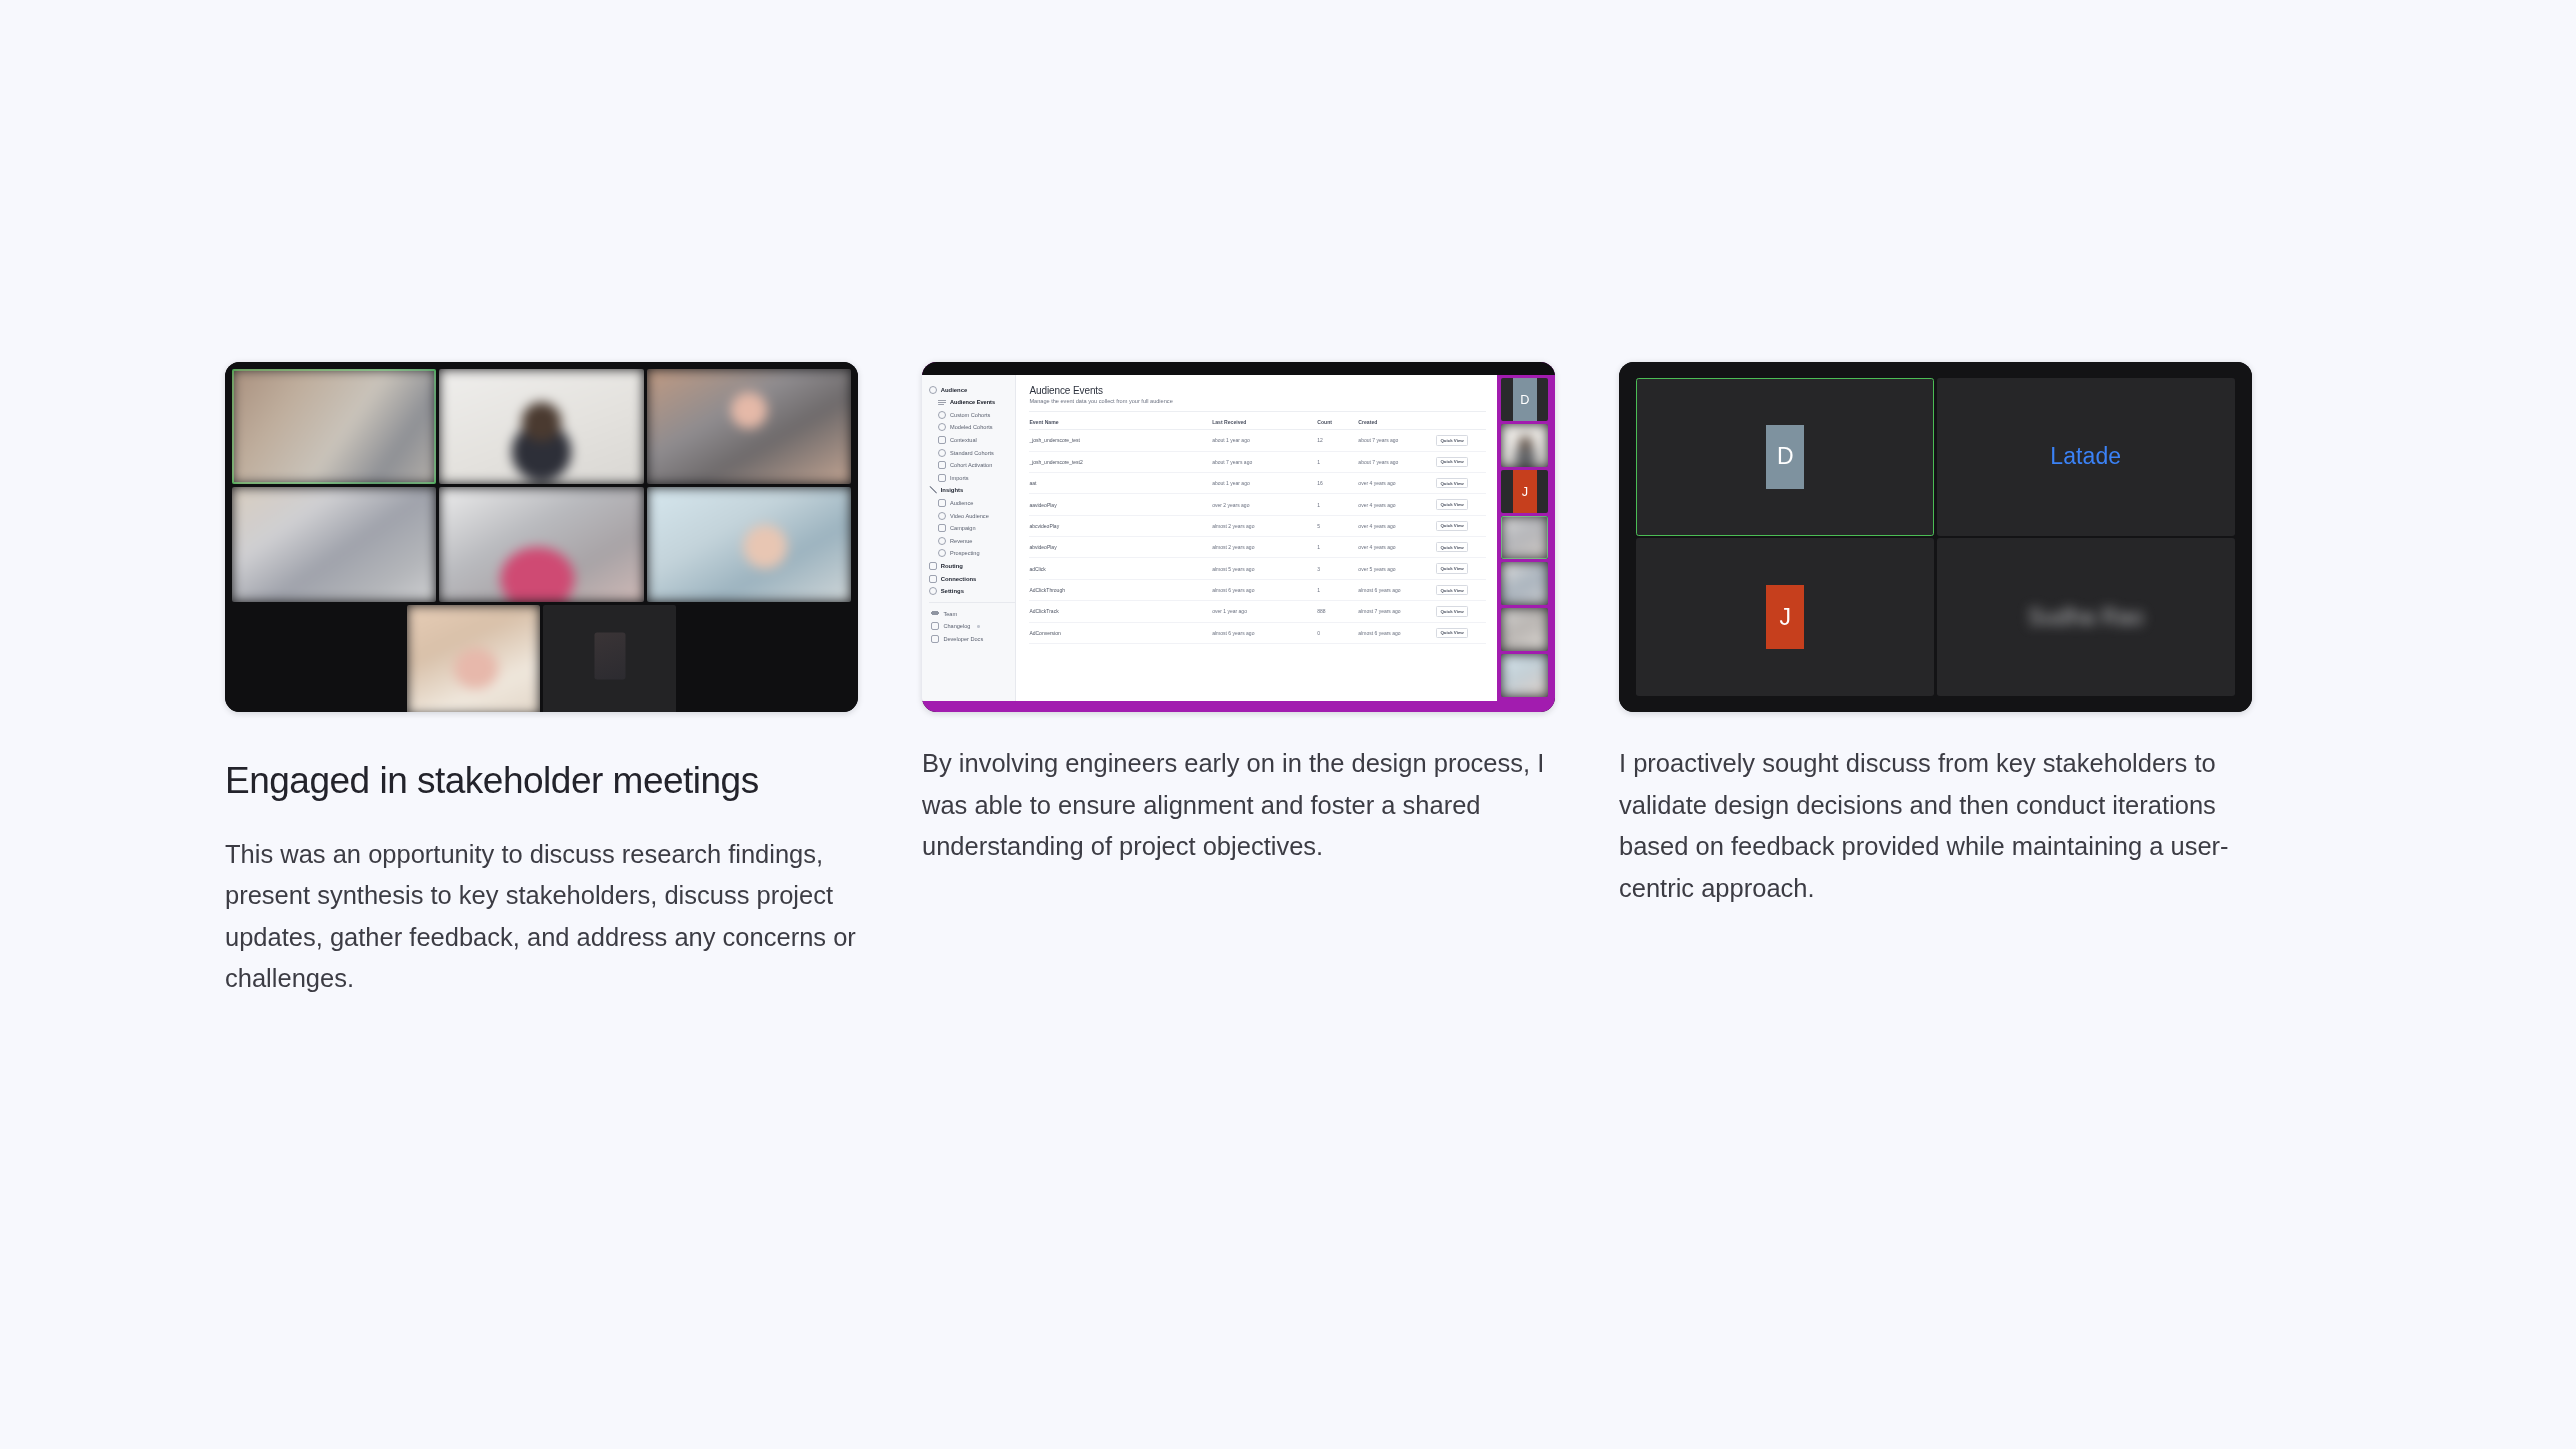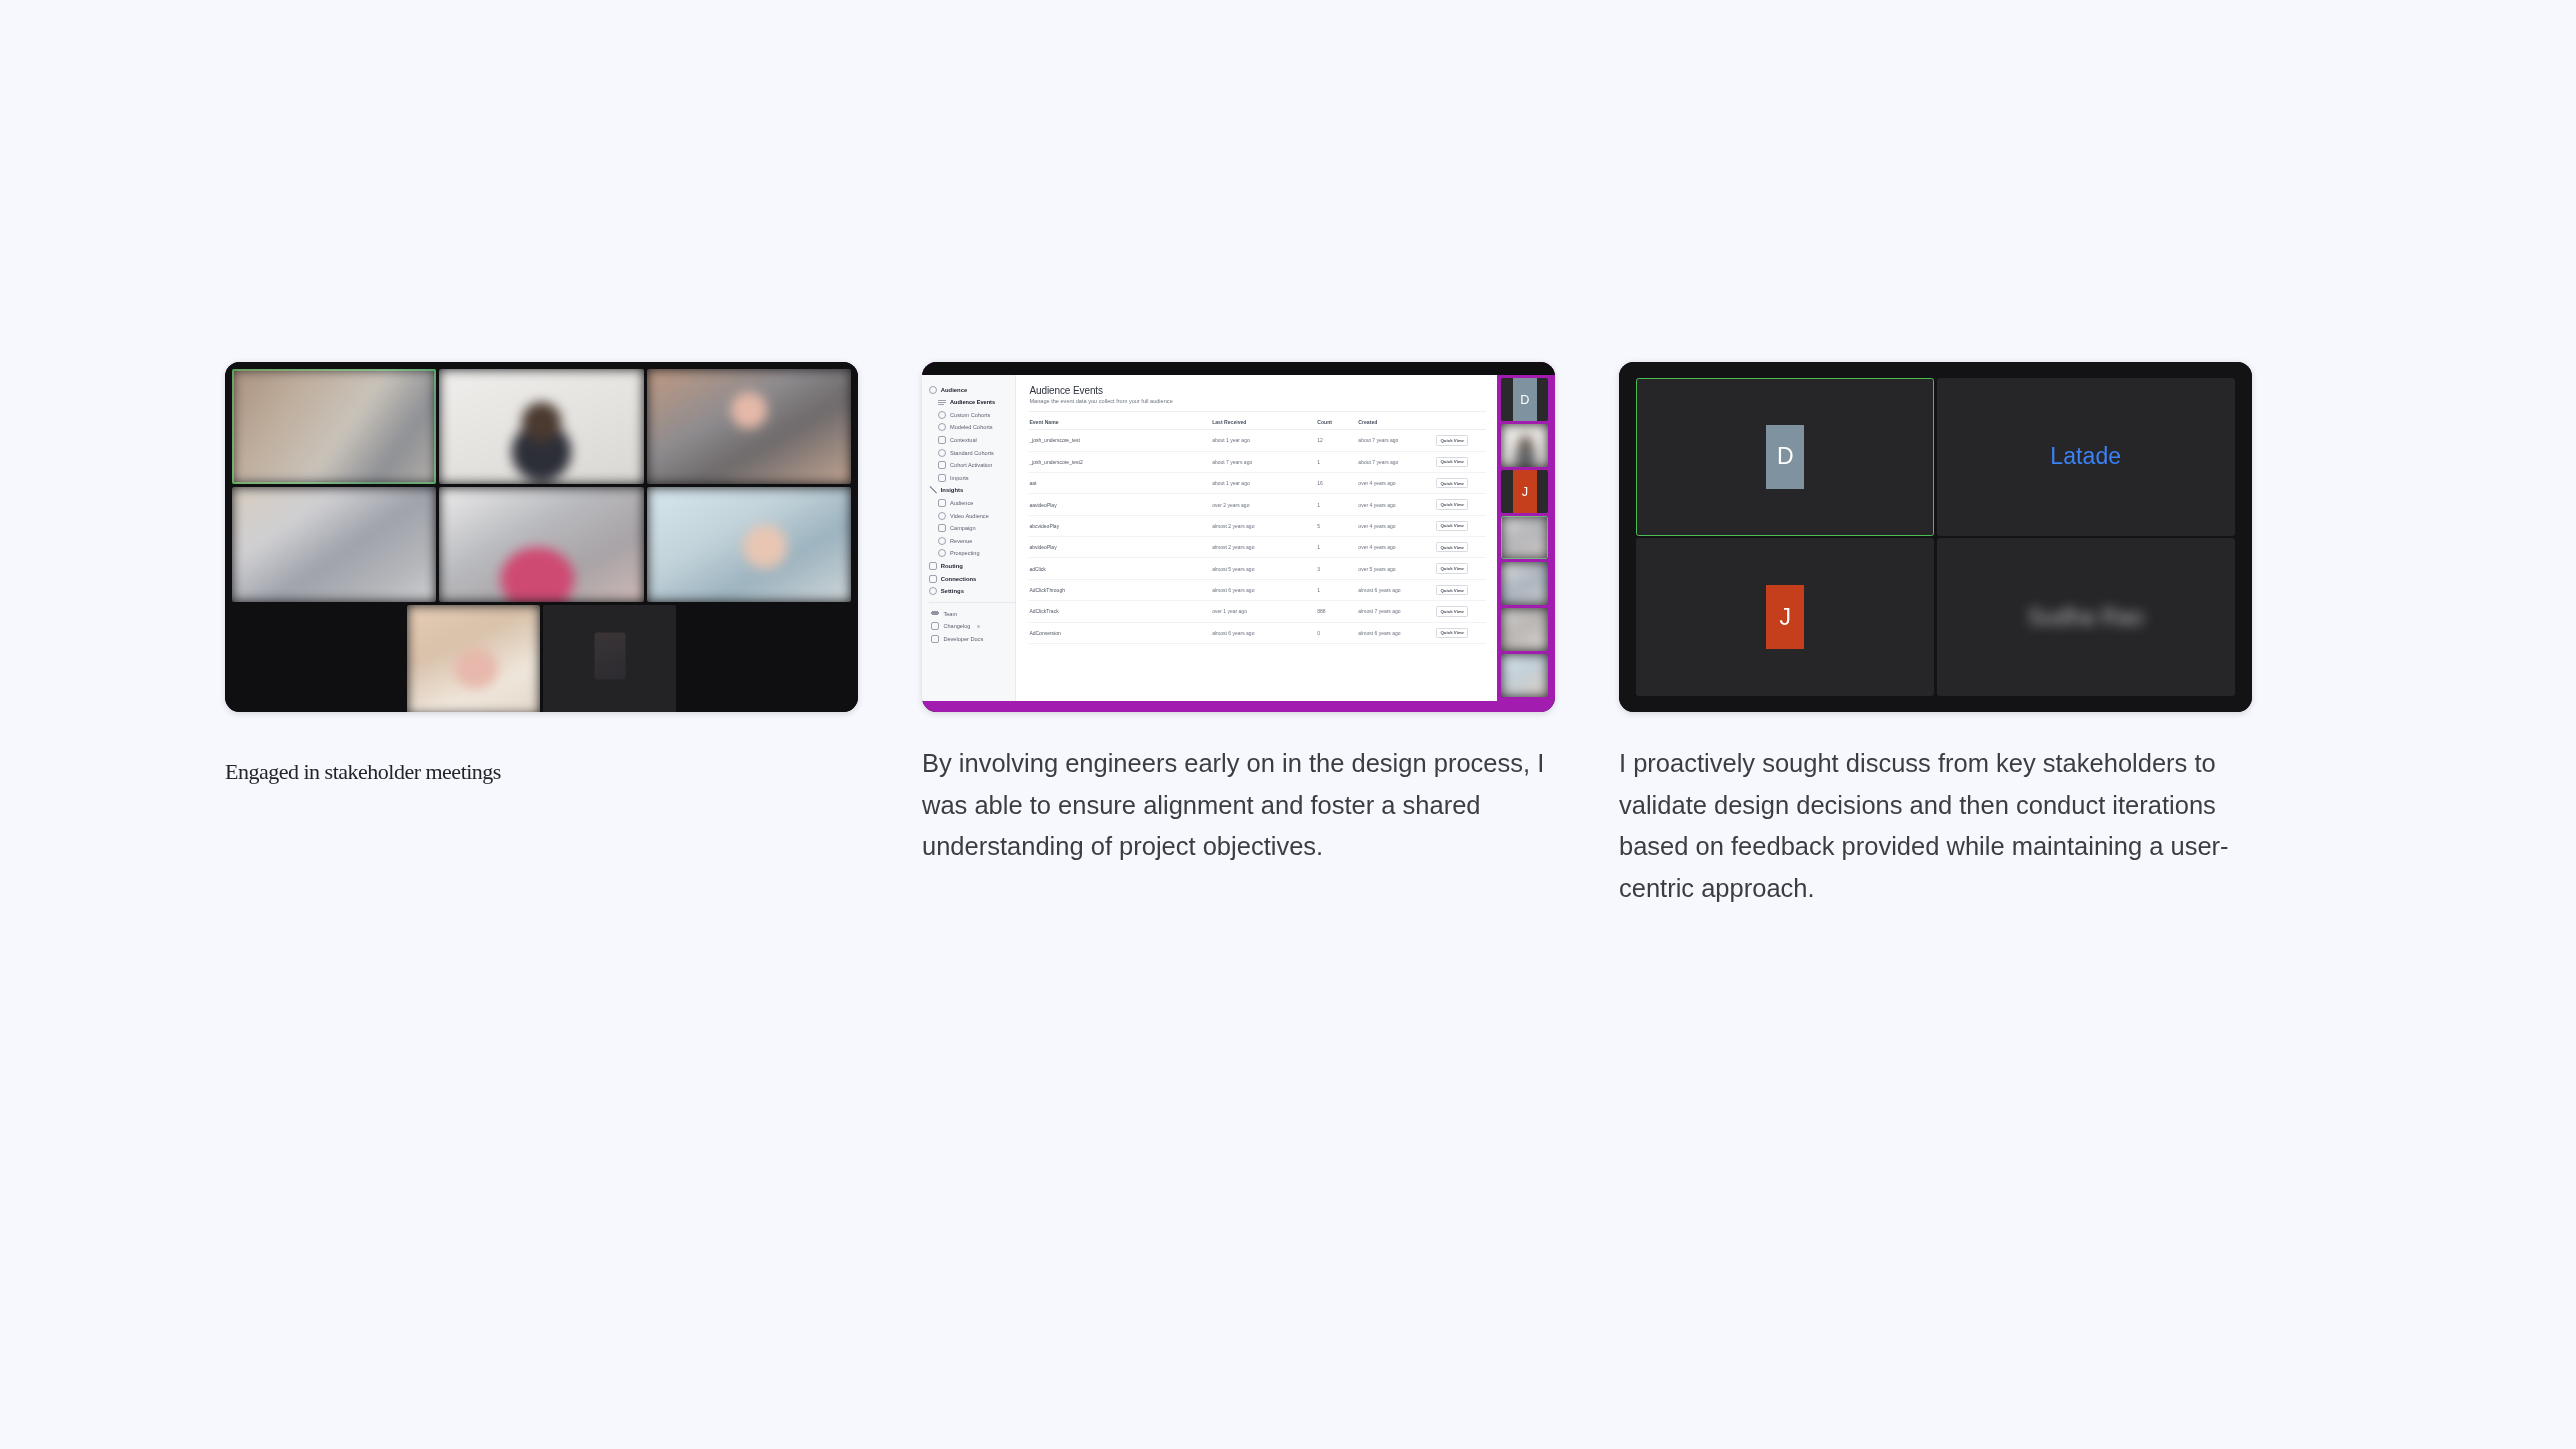--- a/index.html
+++ b/index.html
@@ -147,26 +147,25 @@
   .vc3-av {
     width:38px; height:64px; display:flex; align-items:center; justify-content:center;
     color:#fff; font-size:23px; font-weight:400;
   }
   .vc3-name { color:#3b82f6; font-size:23px; letter-spacing:0.1px; }
   .vc3-name.blurred { filter:blur(6px); color:#b9babc; }
 
   
   .card-h {
     margin-top: 47px;
-    font-size: 22px;
+    font-size: 37px;
     line-height: 1.18;
     letter-spacing:-0.5px;
     color:#23232b;
     font-weight:400;
-    font-family:Liberation Serif, serif;
   }
   .card-p {
     margin-top: 31px;
     font-size: 25.5px;
     line-height: 1.63;
     color:#3c3c44;
     font-weight:400;
   }
 </style>
 </head>
@@ -217,20 +216,21 @@
                  radial-gradient(ellipse at 52% 58%, #e7b8ab 0 22%, transparent 23%),
                  linear-gradient(155deg,#e7cdb6 0%,#d8c0a9 35%,#efe7dc 70%,#e2d6c8 100%)"></div>
             </div>
             <div class="tile narrow dark">
               <div class="ph-thumb"></div>
             </div>
           </div>
         </div>
       </div>
       <h2 class="card-h">Engaged in stakeholder meetings</h2>
+      <p class="card-p">This was an opportunity to discuss research findings, present synthesis to key stakeholders, discuss project updates, gather feedback, and address any concerns or challenges.</p>
     </div>
 
     <div class="card">
       <div class="media">
         <div class="app">
           <div class="app-chrome-top"></div>
 
           <div class="app-body">
 
             <nav class="app-side">

